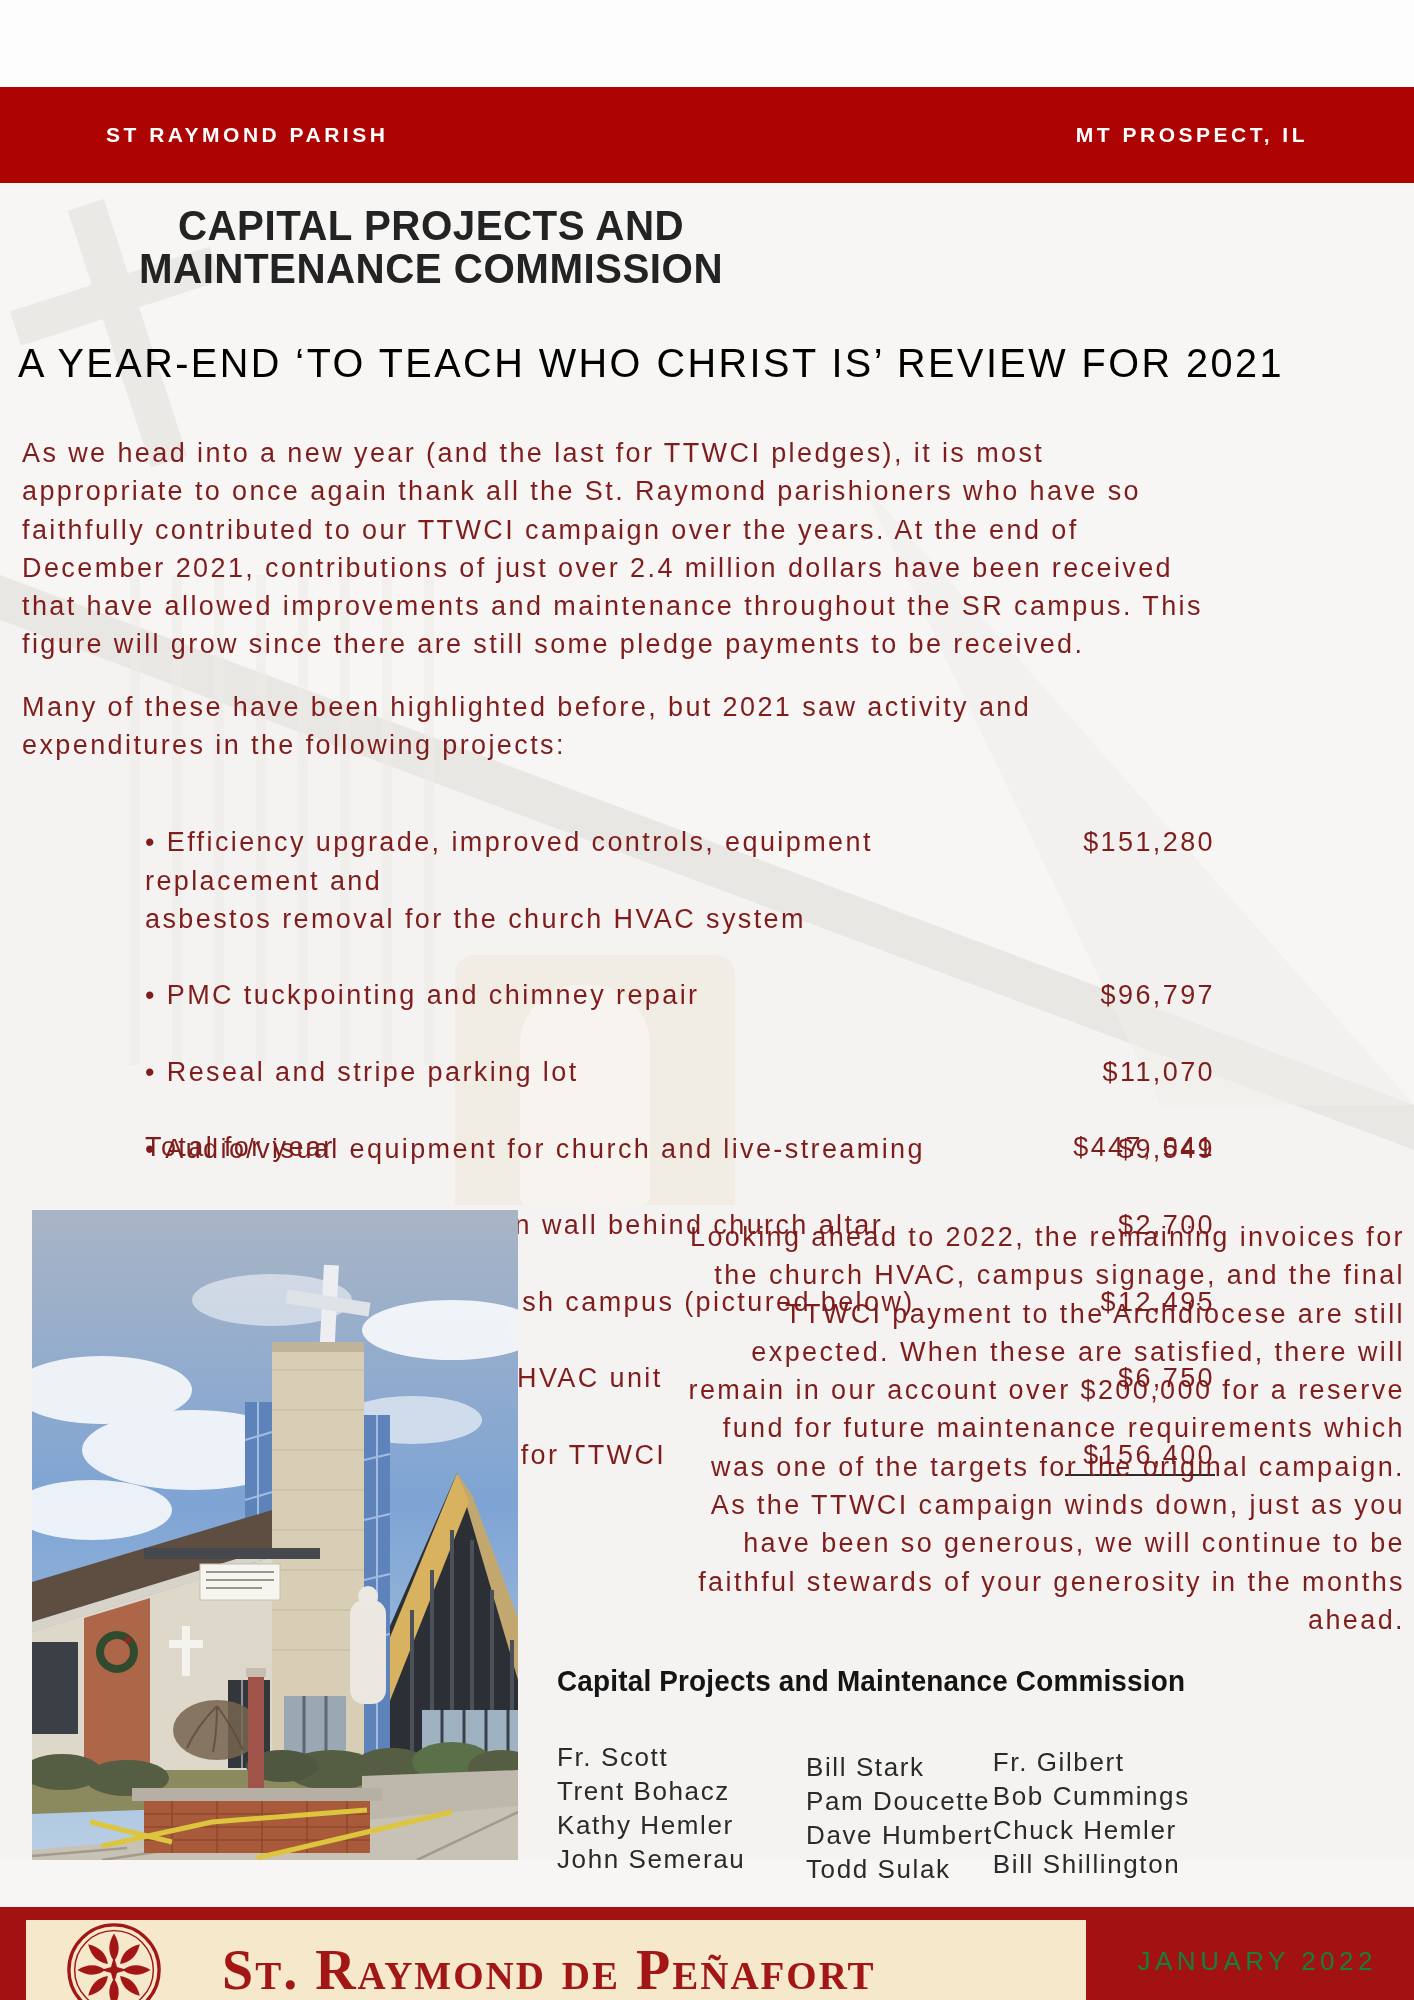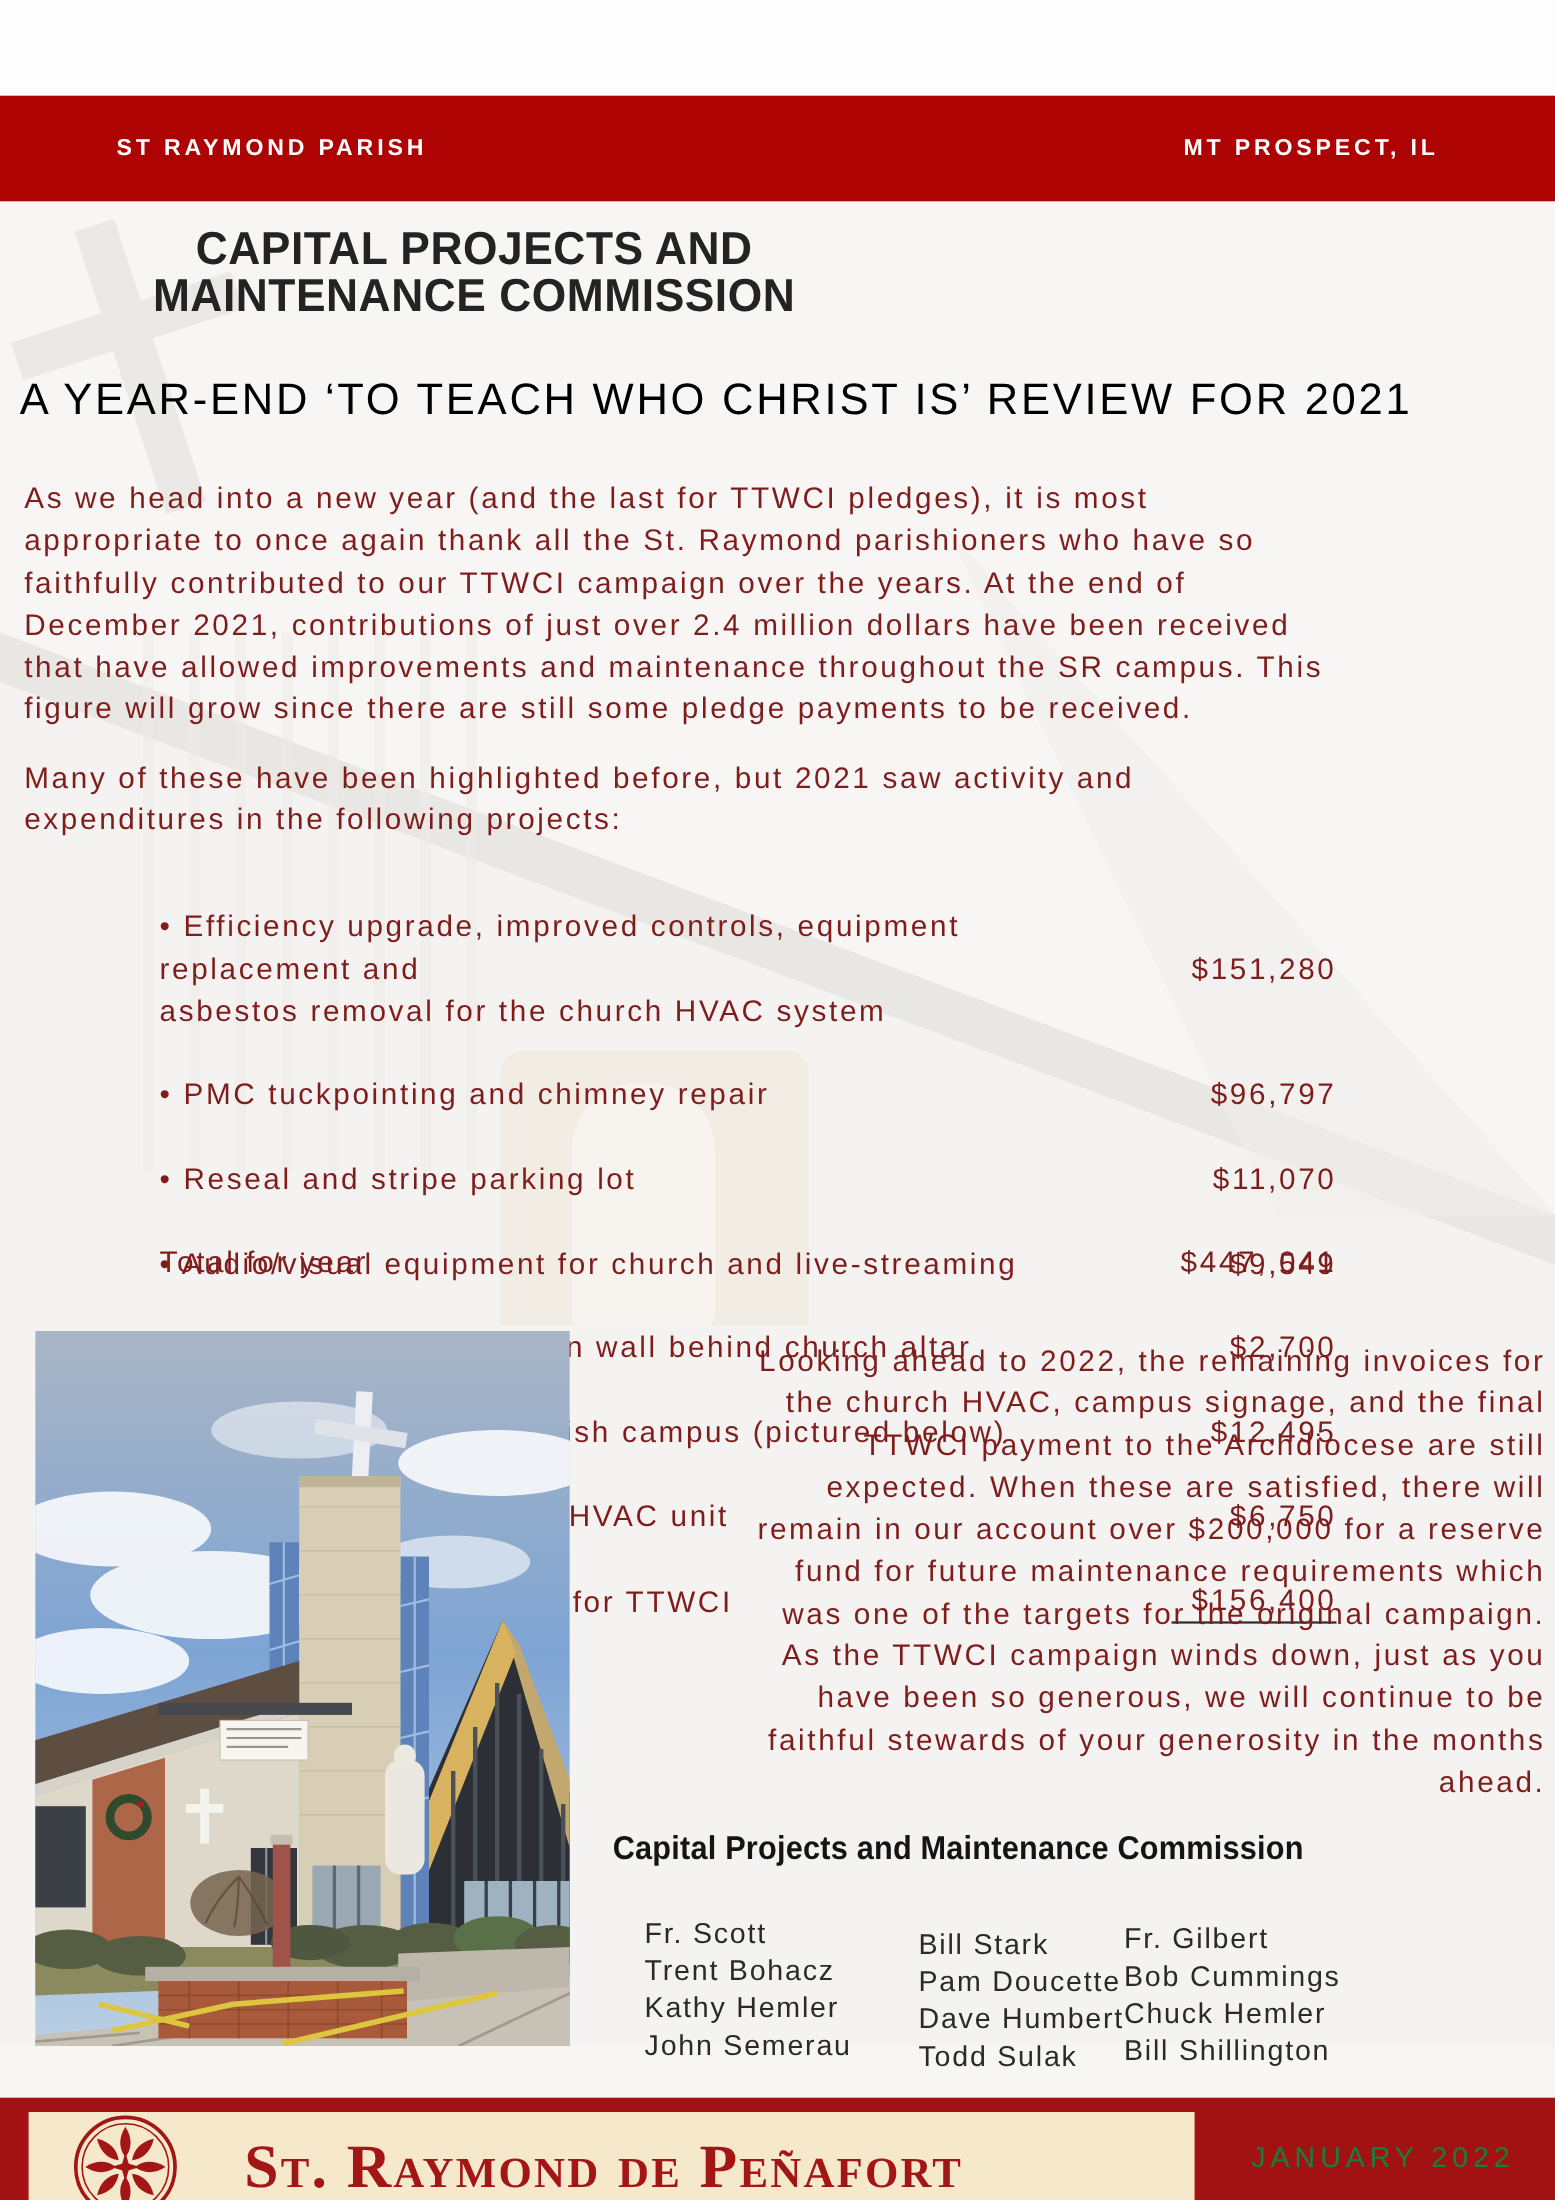--- a/index.html
+++ b/index.html
@@ -25,36 +25,36 @@
       font-weight:700;font-size:42px;line-height:43px;color:#232323;letter-spacing:.5px;
       transform:scaleX(.96);transform-origin:center top;}
   .subtitle{position:absolute;left:18px;top:341px;color:#000;font-size:40px;font-weight:400;
       letter-spacing:2.5px;white-space:nowrap;transform:scaleX(.99);transform-origin:left top;}
   
   .body-txt{font-size:27px;line-height:38.3px;letter-spacing:2.4px;color:#7f1d1d;white-space:pre-line;}
   .intro{position:absolute;left:22px;top:434px;width:1382px;}
   .intro2{position:absolute;left:22px;top:688px;width:1382px;}
   
   .bullets{position:absolute;left:145px;top:785px;width:1070px;list-style:none;margin:0;padding:0;}
-  .bullets li{display:flex;align-items:center;}
+  .bullets li{display:flex;align-items:flex-start;}
   .bullets .desc{flex:1;padding-right:18px;}
   .bullets .desc::before{content:"• ";}
   .bullets .amt{white-space:nowrap;min-width:150px;text-align:right;}
   .amt.u{border-bottom:2.5px solid #2b2b2b;}
   .total-row{position:absolute;left:145px;top:1128px;width:1070px;display:flex;justify-content:space-between;}
   .total-row .t-label{margin-right:64px;}
   
   .photo{position:absolute;left:32px;top:1210px;width:486px;height:650px;}
   
   .outlook{position:absolute;left:557px;top:1218px;width:848px;text-align:right;}
   .commission-h{position:absolute;left:557px;top:1664px;font-size:30px;font-weight:700;color:#141414;
       letter-spacing:.2px;transform:scaleX(.93);transform-origin:left top;white-space:nowrap;}
   .names{position:absolute;left:557px;top:1740px;display:flex;}
   .names .col{display:flex;flex-direction:column;font-size:26px;line-height:34px;letter-spacing:1.6px;color:#2a2a2a;}
-  .names .c1{width:249px;margin-left:29px;}
+  .names .c1{width:249px;}
   .names .c2{width:277px;margin-top:5px;}
   .names .c3{margin-top:10px;}
   
   .footer-red{position:absolute;left:0;top:1907px;width:1414px;height:93px;background:#A31212;}
   .footer-cream{position:absolute;left:26px;top:1920px;width:1060px;height:99px;background:#F5E8CB;
       display:flex;align-items:center;padding-left:40px;box-sizing:border-box;gap:44px;}
   .parish-name{font-family:"Liberation Serif",serif;font-variant:small-caps;font-weight:700;
       font-size:56px;color:#A21616;letter-spacing:2px;margin-left:16px;white-space:nowrap;}
   .january{position:absolute;right:37px;top:1946px;color:#15803d;font-size:26px;letter-spacing:4.5px;white-space:nowrap;}
 </style>

